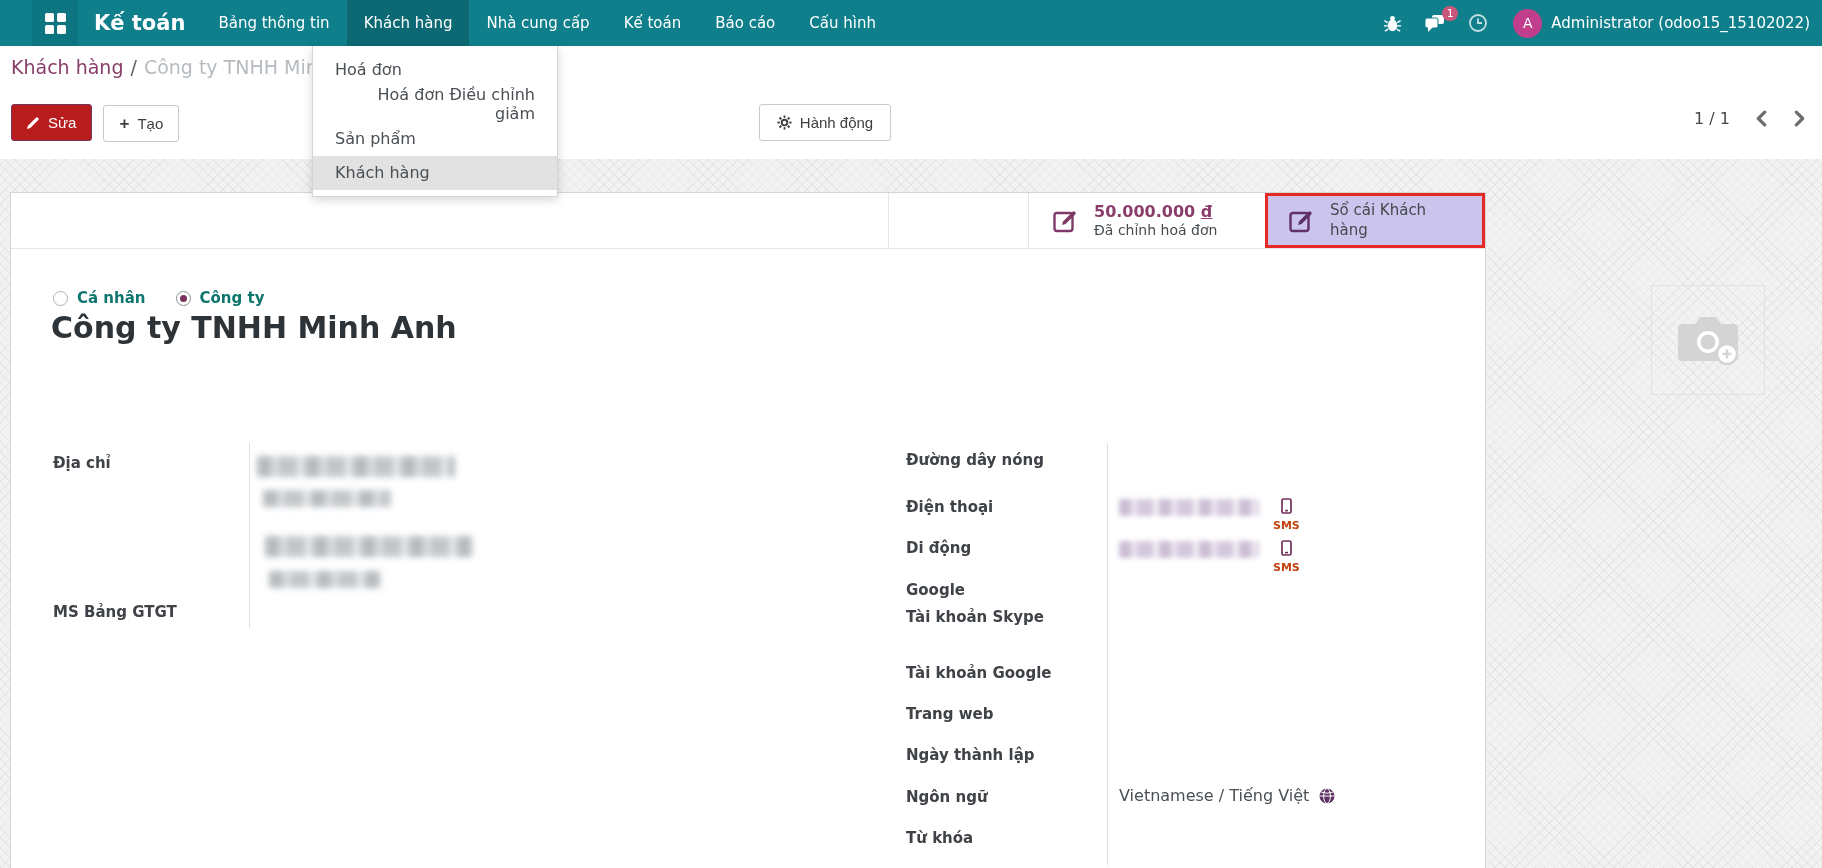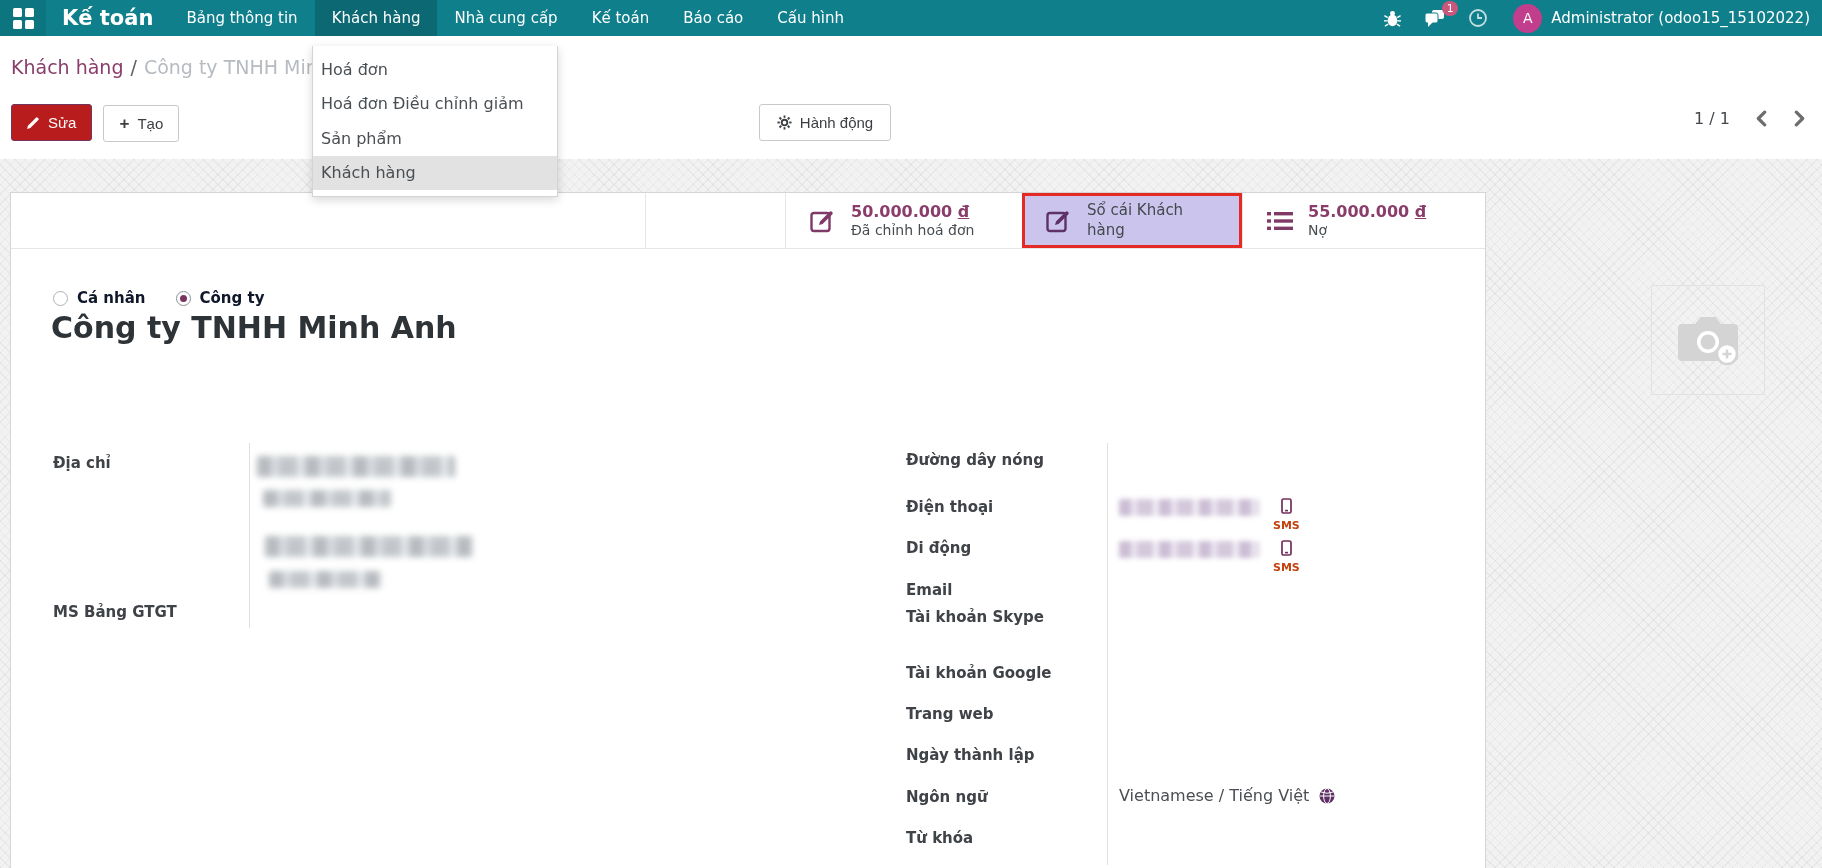--- a/index.html
+++ b/index.html
@@ -1,44 +1,44 @@
 <!DOCTYPE html>
 <html><head>
 <meta charset="utf-8">
 <style>
   * { margin:0; padding:0; box-sizing:border-box; }
   html,body { width:1822px; height:868px; overflow:hidden; background:#fff;
     font-family:"DejaVu Sans","Liberation Sans",sans-serif; }
   .stage { position:relative; width:1822px; height:868px; }
 
   
-  .navbar { position:absolute; left:0; top:0; width:100%; height:36px; background:#0f7f8b;
-    display:flex; align-items:stretch; color:#fff; z-index:30; }
+  .navbar { position:absolute; left:0; top:0; width:100%; height:46px; background:#0f7f8b;
+    display:flex; align-items:stretch; color:#fff; z-index:30;padding-left:32px; }
   .apps-btn { width:46px; display:flex; align-items:center; justify-content:center;
     background:rgba(0,0,0,.08); cursor:pointer; }
   .grid-glyph { display:grid; grid-template-columns:9px 9px; grid-template-rows:9px 9px; gap:3px; }
   .grid-glyph span { background:#fff; border-radius:1.5px; }
   .brand { display:flex; align-items:center; padding:0 16px; font-size:21px; font-weight:bold; }
   .nav-item { display:flex; align-items:center; padding:0 17px; font-size:15px; cursor:pointer; }
   .nav-item.active { background:rgba(0,0,0,.18); }
   .nav-right { margin-left:auto; display:flex; align-items:center; padding-right:12px; }
   .sys-icon { position:relative; padding:0 11px; height:46px; display:flex; align-items:center; cursor:pointer; }
   .badge { position:absolute; top:6px; right:-1px; background:#c9567b; color:#fff; font-size:11px;
     line-height:15px; min-width:16px; text-align:center; border-radius:8px; padding:0 4px; }
   .user-menu { display:flex; align-items:center; gap:9px; margin-left:14px; cursor:pointer; }
   .avatar { width:29px; height:29px; border-radius:50%; background:#c13e8c; color:#fff;
     display:flex; align-items:center; justify-content:center; font-size:14px; }
   .user-name { font-size:15px; }
 
   
   .dropdown { position:absolute; left:312px; top:46px; width:246px; background:#fff;
     border:1px solid #d4d4d4; border-top:none; box-shadow:0 3px 9px rgba(0,0,0,.16);
     padding:6px 0; z-index:40; }
-  .dd-item { height:34.5px; display:flex; align-items:center; padding:0 8px;
-    font-size:16px; color:#4a4f54; cursor:pointer; }
+  .dd-item { height:34.5px; display:flex; align-items:center; padding:0 22px;
+    font-size:16px; color:#4a4f54; cursor:pointer;text-align:right; }
   .dd-item.selected { background:#e2e2e2; }
 
   
   .breadcrumb { position:absolute; left:11px; top:56px; font-size:19px; z-index:10; white-space:nowrap; }
   .bc-link { color:#8a3d6a; cursor:pointer; }
   .bc-sep { color:#5a5f63; padding:0 7px; }
   .bc-current { color:#b6bbc0; }
   .btn-row { position:absolute; left:0; top:104px; width:100%; height:38px; z-index:10; }
   .btn { height:37px; display:inline-flex; align-items:center; gap:8px; font-size:15px;
     border-radius:3px; padding:0 15px; cursor:pointer; border:1px solid transparent; }
@@ -74,21 +74,21 @@
   .stat-label2 { font-size:15px; color:#43484c; line-height:1.3; width:118px; }
 
   
   .type-row { position:absolute; left:42px; top:96px; display:flex; gap:30px; align-items:center; }
   .radio-opt { display:flex; align-items:center; gap:9px; cursor:pointer; }
   .radio { position:relative; width:15px; height:15px; border-radius:50%;
     border:1px solid #aeb2b6; background:#fff; }
   .radio.sel { border-color:#8d9196; }
   .radio.sel::after { content:""; position:absolute; left:3px; top:3px; width:7px; height:7px;
     border-radius:50%; background:#7a3260; }
-  .radio-label { font-size:15px; font-weight:bold; color:#0f172a; }
+  .radio-label { font-size:15px; font-weight:bold; color:#0f766e; }
   .rec-title { position:absolute; left:40px; top:117px; font-size:30px; font-weight:bold; color:#2e3338; }
 
   .photo-box { position:absolute; left:1640px; top:92px; width:114px; height:110px;
     border:1px solid #e2e2e2; display:flex; align-items:center; justify-content:center; cursor:pointer; }
 
   
   .flabel { position:absolute; font-size:15px; font-weight:bold; color:#3f4347; white-space:nowrap; }
   .vsep { position:absolute; width:1px; background:#e0e0e0; }
   .blurbar { position:absolute; border-radius:2px; filter:blur(3px); opacity:.8;
     background:repeating-linear-gradient(90deg,#a6abb0 0 14px,#cfd3d7 14px 22px,#b4b9be 22px 40px,#dde1e4 40px 48px); }
@@ -217,36 +217,20 @@
             <span class="stat-label">Đã chỉnh hoá đơn</span>
           </div>
         </div>
         <div class="stat-btn w2">
           <svg width="26" height="26" viewBox="0 0 26 26">
             <rect x="1.5" y="5" width="18" height="18" rx="2.5" fill="none" stroke="#5e3168" stroke-width="2.4"></rect>
             <path d="M9 17 L10 13.4 L19.6 3.8 A1.6 1.6 0 0 1 21.9 3.8 L22.2 4.1 A1.6 1.6 0 0 1 22.2 6.4 L12.6 16 Z" fill="#5e3168"></path>
           </svg>
           <span class="stat-label2">Sổ cái Khách hàng</span>
         </div>
-        <div class="stat-btn w3">
-          <svg width="26" height="22" viewBox="0 0 26 22">
-            <g fill="#7f3a68">
-              <rect x="0" y="2" width="4" height="3.4"></rect>
-                <rect x="7" y="2" width="19" height="3.4"></rect>
-              <rect x="0" y="9.3" width="4" height="3.4"></rect>
-                <rect x="7" y="9.3" width="19" height="3.4"></rect>
-              <rect x="0" y="16.6" width="4" height="3.4"></rect>
-                <rect x="7" y="16.6" width="19" height="3.4"></rect>
-            </g>
-          </svg>
-          <div class="stat-texts">
-            <span class="stat-value"><span>55.000.000</span> <u>đ</u></span>
-            <span class="stat-label">Nợ</span>
-          </div>
-        </div>
       </div>
 
       <div class="type-row">
         <span class="radio-opt">
           <span class="radio"></span>
           <span class="radio-label">Cá nhân</span>
         </span>
         <span class="radio-opt">
           <span class="radio sel"></span>
           <span class="radio-label">Công ty</span>
@@ -270,21 +254,21 @@
       <div class="flabel" style="left:42px; top:410px;">MS Bảng GTGT</div>
       <div class="vsep" style="left:238px; top:250px; height:185px;"></div>
       <div class="blurbar" style="left:246px; top:263px; width:198px; height:21px;"></div>
       <div class="blurbar" style="left:252px; top:297px; width:128px; height:17px;"></div>
       <div class="blurbar" style="left:254px; top:343px; width:208px; height:21px;"></div>
       <div class="blurbar" style="left:258px; top:378px; width:112px; height:17px;"></div>
 
       <div class="flabel" style="left:895px; top:258px;">Đường dây nóng</div>
       <div class="flabel" style="left:895px; top:305px;">Điện thoại</div>
       <div class="flabel" style="left:895px; top:346px;">Di động</div>
-      <div class="flabel" style="left:895px; top:388px;">Email</div>
+      <div class="flabel" style="left:895px; top:388px;">Google</div>
       <div class="flabel" style="left:895px; top:415px;">Tài khoản Skype</div>
       <div class="flabel" style="left:895px; top:471px;">Tài khoản Google</div>
       <div class="flabel" style="left:895px; top:512px;">Trang web</div>
       <div class="flabel" style="left:895px; top:553px;">Ngày thành lập</div>
       <div class="flabel" style="left:895px; top:595px;">Ngôn ngữ</div>
       <div class="flabel" style="left:895px; top:636px;">Từ khóa</div>
       <div class="vsep" style="left:1096px; top:250px; height:422px;"></div>
 
       <div class="blurbar purple" style="left:1108px; top:306px; width:140px; height:17px;"></div>
       <div class="sms-link" style="left:1262px; top:305px;">

